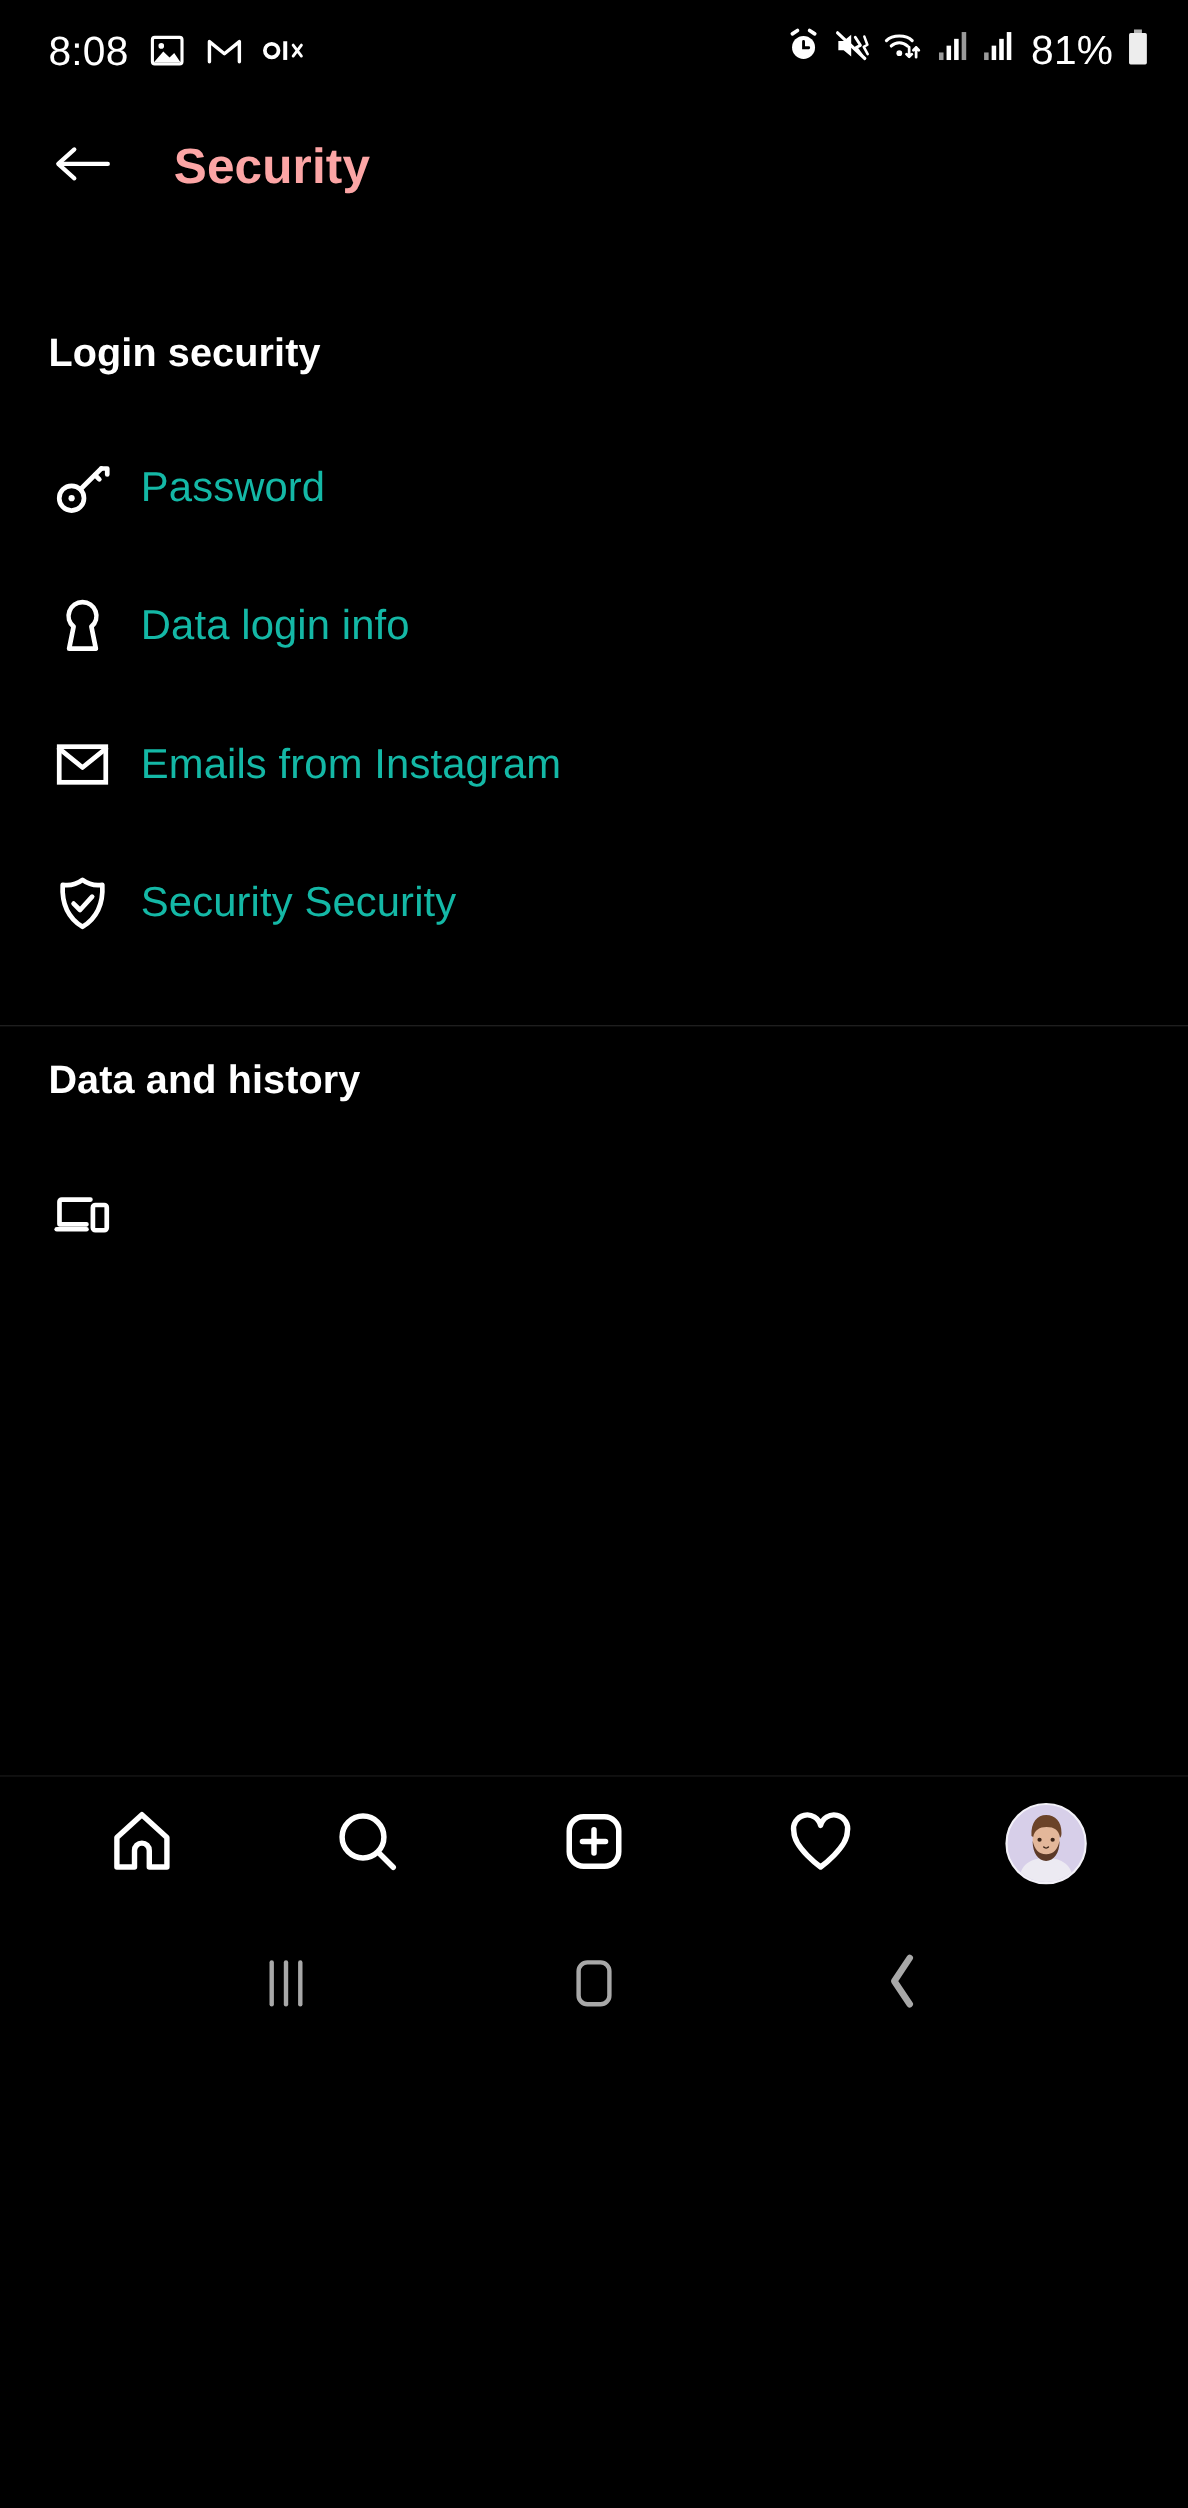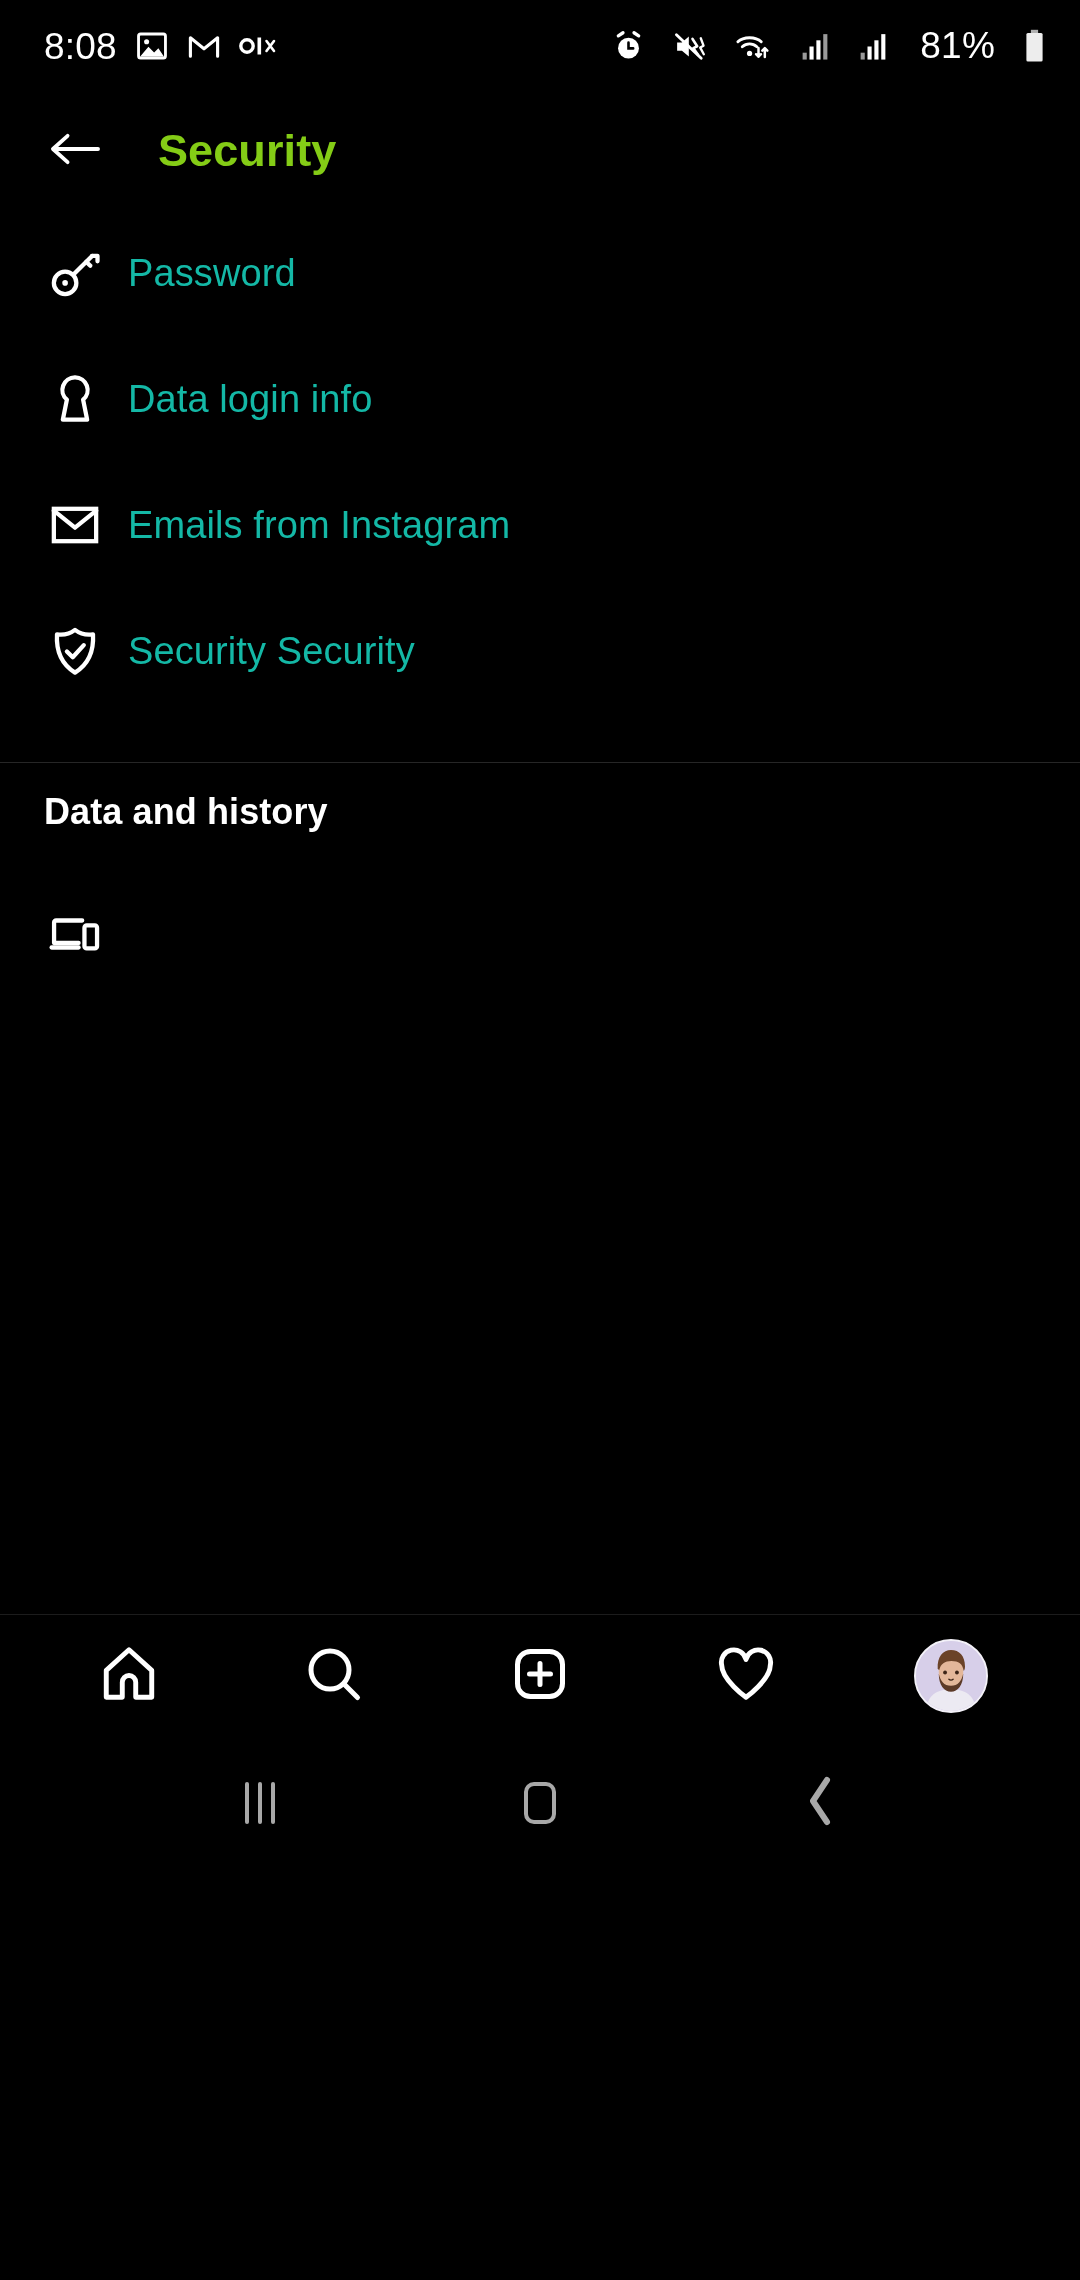--- a/index.html
+++ b/index.html
@@ -14,28 +14,28 @@
 
   
   .statusbar {
     height:92px; flex:0 0 92px;
     display:flex; align-items:center; justify-content:space-between;
     padding:0 34px 0 44px;
     color:#fff;
   }
   .sb-left { display:flex; align-items:center; gap:18px; }
   .sb-time { font-size:37px; font-weight:400; letter-spacing:.2px; line-height:1; }
-  .sb-right { display:flex; align-items:center; gap:28px; }
+  .sb-right { display:flex; align-items:flex-start; gap:11px; }
   .sb-ico { display:flex; align-items:center; }
   .sb-batt-txt { font-size:37px; font-weight:400; margin-left:4px; letter-spacing:.2px; }
 
   
   .header { height:118px; flex:0 0 118px; display:flex; align-items:center; padding-left:44px; }
   .back-btn { width:62px; height:62px; display:flex; align-items:center; justify-content:center; cursor:pointer; }
-  .header-title { color:#84cc16; font-size:45px; font-weight:700; margin-left:52px; letter-spacing:.1px; }
+  .header-title { color:#fca5a5; font-size:45px; font-weight:700; margin-left:52px; letter-spacing:.1px; }
 
   
   .content { flex:1 1 auto; display:flex; flex-direction:column; overflow:hidden; }
   .section { padding-top:0; }
   .section-title {
     color:#fff; font-size:36px; font-weight:700;
     padding:0 44px; margin-top:90px; margin-bottom:38px; letter-spacing:.1px;
   }
   .section.sec-data .section-title { margin-top:28px; }
   .divider { height:1px; background:#262626; width:100%; margin-top:48px; }
@@ -170,20 +170,21 @@
           <path d="M12.5 4 L3.6 12 L12.5 20" stroke="#fff" stroke-width="2.3" fill="none" stroke-linecap="round" stroke-linejoin="round"></path>
         </svg>
       </span>
     </div>
     <div class="header-title">Security</div>
   </div>
 
   <div class="content">
 
     <div class="section sec-login">
+      <div class="section-title">Login security</div>
 
       <div class="row">
         <span class="row-icon">
           <svg width="54" height="54" viewBox="0 0 24 24">
             <circle cx="7.6" cy="16.4" r="5.0" fill="none" stroke="#fff" stroke-width="1.9"></circle>
             <circle cx="7.6" cy="16.4" r="1.25" fill="#fff"></circle>
             <path d="M11.2 12.8 L19.6 4.4" stroke="#fff" stroke-width="1.9" stroke-linecap="round"></path>
             <path d="M19.6 4.4 L22.0 4.4 L22.0 6.8" stroke="#fff" stroke-width="1.9" fill="none" stroke-linecap="round" stroke-linejoin="round"></path>
             <path d="M17.0 7.0 L18.8 8.8" stroke="#fff" stroke-width="1.9" stroke-linecap="round"></path>
           </svg>

